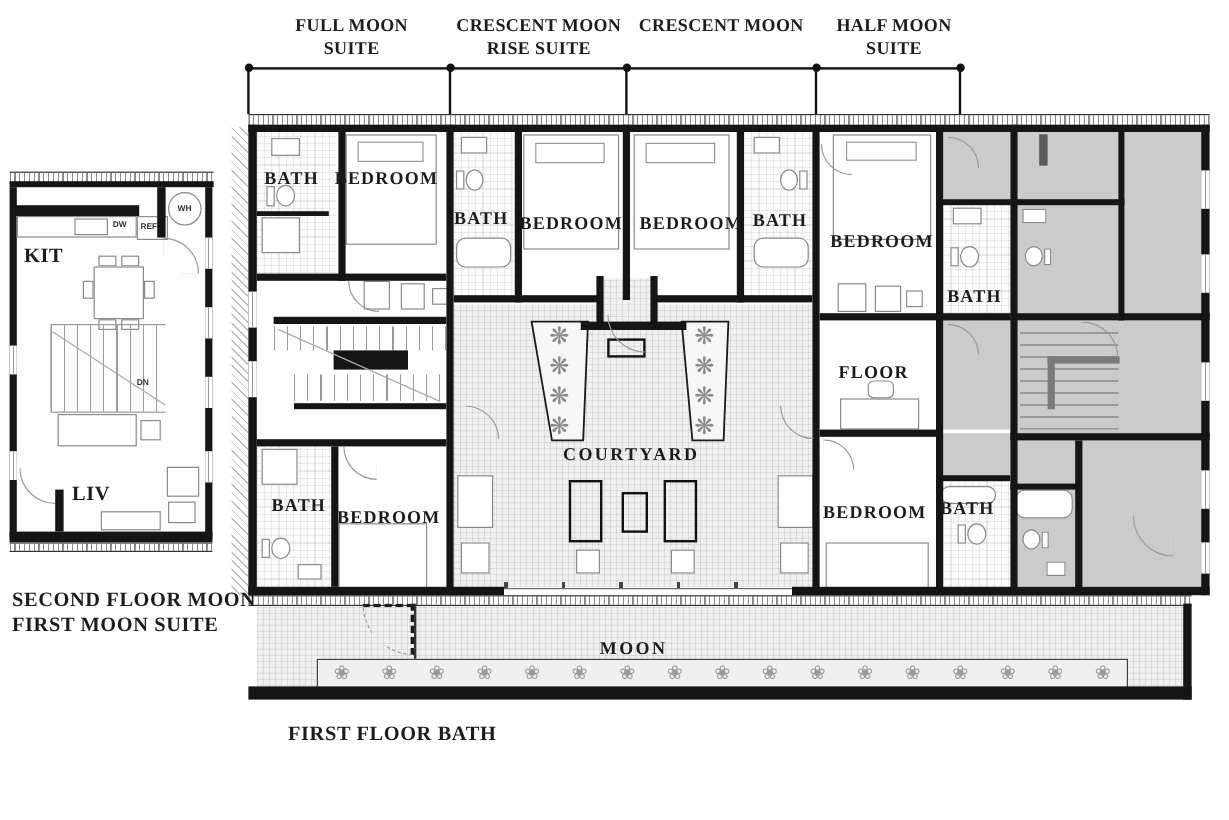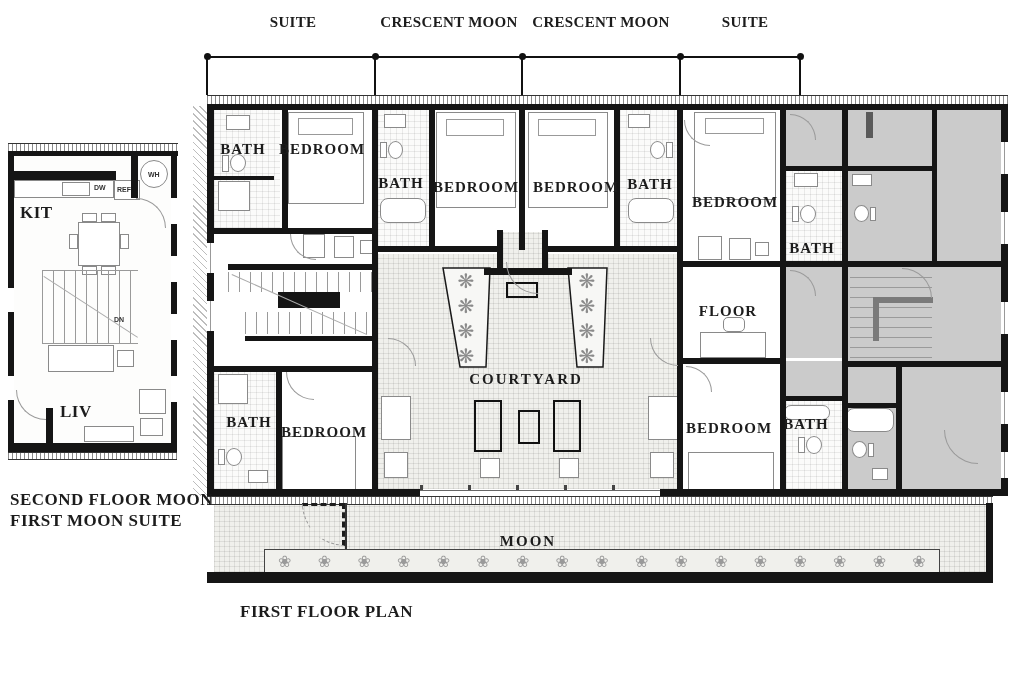--- a/index.html
+++ b/index.html
@@ -46,29 +46,32 @@
   .pillow{position:absolute;left:12%;top:6%;width:74%;height:18%;border:1px solid #999;background:#fff;box-sizing:border-box;}
   .dline{position:absolute;height:1px;background:#aaa;transform-origin:left top;}
 </style>
 </head>
 <body>
 
 <div id="plan">
 
   <div>
     <div class="suite-label" style="left:293px;top:13px;">
+      <div>FULL MOON</div>
       <div>SUITE</div>
     </div>
     <div class="suite-label" style="left:449px;top:13px;">
       <div>CRESCENT MOON</div>
+      <div>RISE SUITE</div>
     </div>
     <div class="suite-label" style="left:601px;top:13px;">
       <div>CRESCENT MOON</div>
     </div>
     <div class="suite-label" style="left:745px;top:13px;">
+      <div>HALF MOON</div>
       <div>SUITE</div>
     </div>
     <i class="bline" style="left:207px;top:56px;width:594px;height:2px;"></i>
     <i class="dot" style="left:204px;top:53px;"></i>
     <i class="dot" style="left:372px;top:53px;"></i>
     <i class="dot" style="left:519px;top:53px;"></i>
     <i class="dot" style="left:677px;top:53px;"></i>
     <i class="dot" style="left:797px;top:53px;"></i>
     <i class="bline" style="left:206px;top:58px;width:2px;height:37px;"></i>
     <i class="bline" style="left:374px;top:58px;width:2px;height:37px;"></i>
@@ -292,21 +295,21 @@
     <div class="label room" style="left:650px;top:176px;">BATH</div>
     <div class="label room" style="left:735px;top:194px;">BEDROOM</div>
     <div class="label room" style="left:812px;top:240px;">BATH</div>
     <div class="label room" style="left:249px;top:414px;">BATH</div>
     <div class="label room" style="left:324px;top:424px;">BEDROOM</div>
     <div class="label room" style="left:729px;top:420px;">BEDROOM</div>
     <div class="label room" style="left:806px;top:416px;">BATH</div>
     <div class="label room" style="left:728px;top:303px;">FLOOR</div>
     <div class="label big" style="left:526px;top:371px;">COURTYARD</div>
     <div class="label big" style="left:528px;top:533px;">MOON</div>
-    <div class="label cap" style="left:240px;top:602px;">FIRST FLOOR PLAN</div>
+    <div class="label cap" style="left:240px;top:602px;">FIRST FLOOR BATH</div>
   </div>
 
   <div>
     <i class="fill" style="left:14px;top:156px;width:157px;height:290px;background:#fdfdfc;"></i>
     <i class="hatchband" style="left:8px;top:143px;width:170px;height:8px;"></i>
     <i class="wall" style="left:8px;top:151px;width:170px;height:5px;"></i>
     <i class="wall" style="left:8px;top:156px;width:6px;height:293px;"></i>
     <i class="wall" style="left:171px;top:156px;width:6px;height:293px;"></i>
     <i class="wall" style="left:8px;top:443px;width:169px;height:9px;"></i>
     <i class="hatchband" style="left:8px;top:452px;width:169px;height:6px;"></i>

